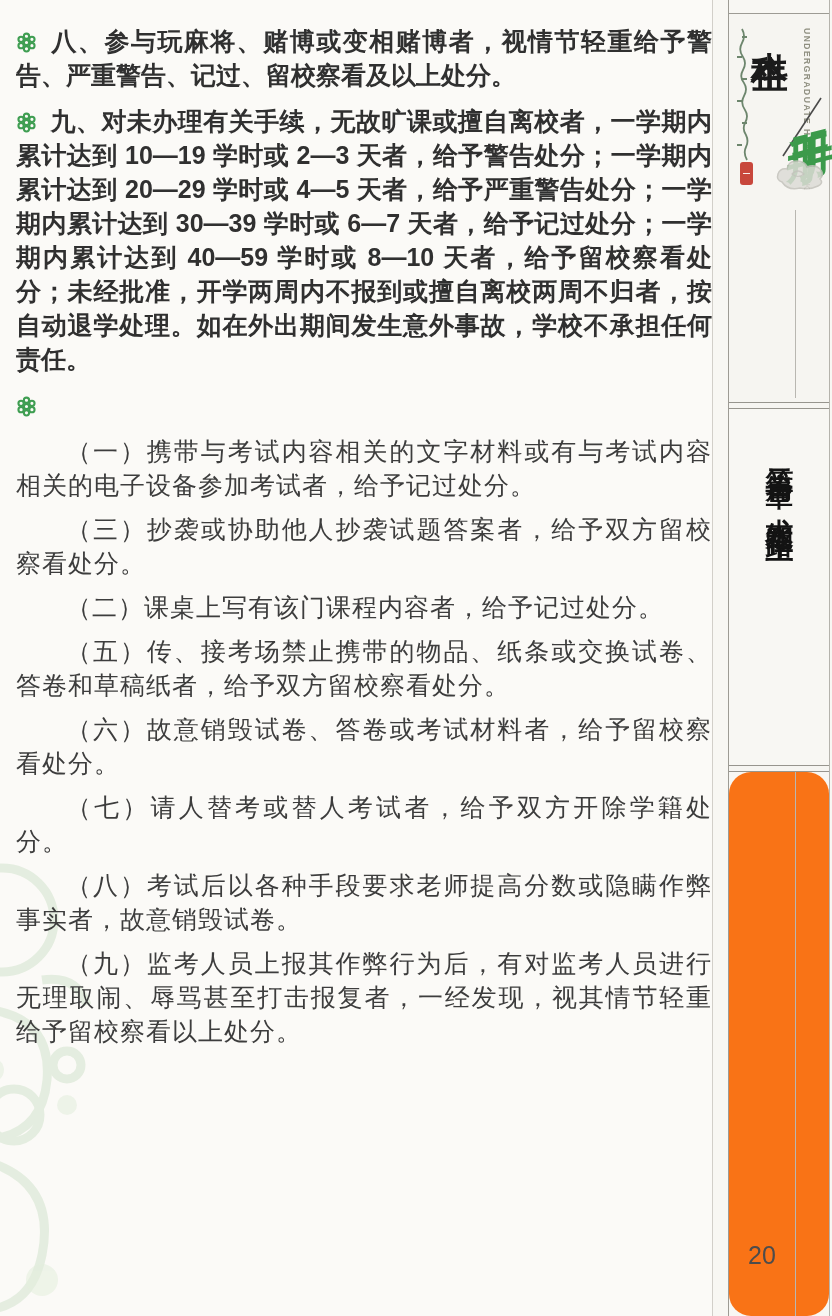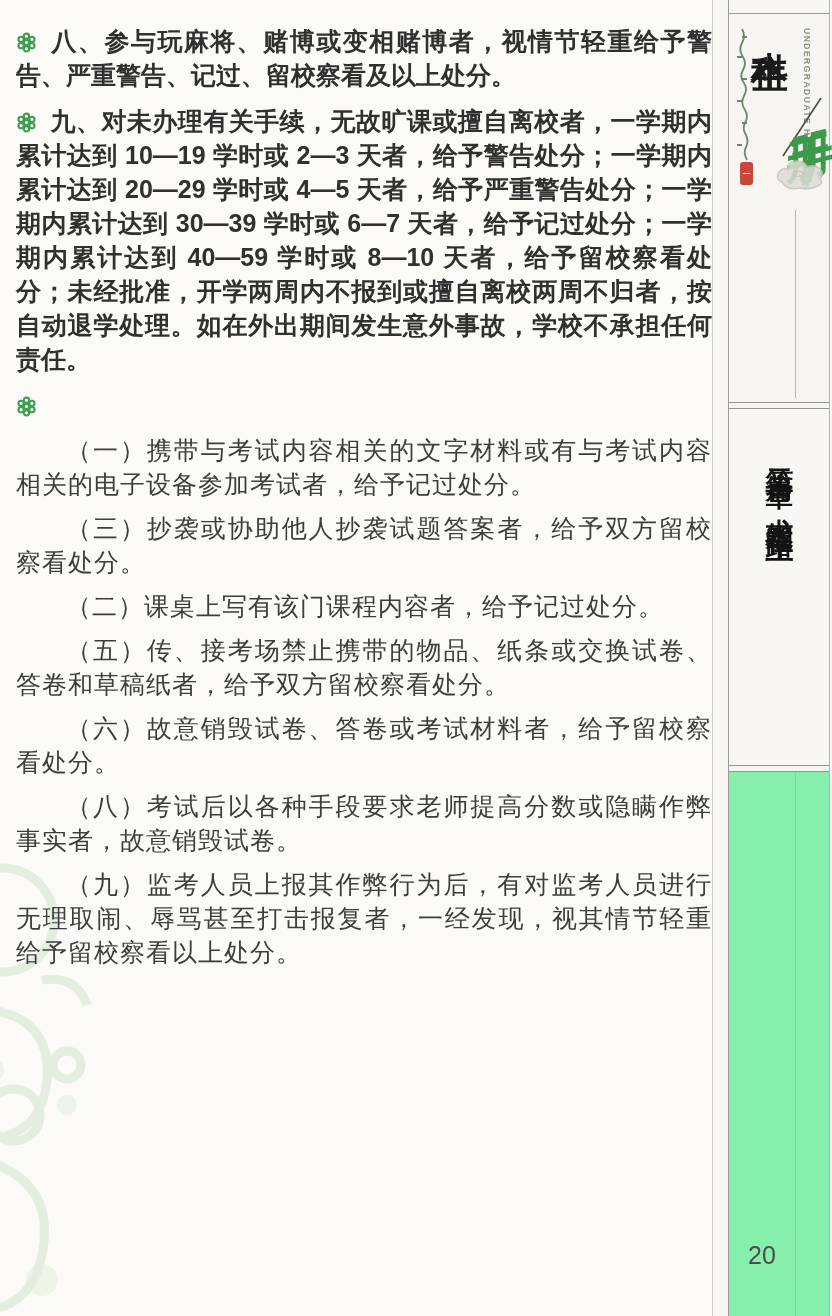--- a/index.html
+++ b/index.html
@@ -14,21 +14,21 @@
     padding:24px 0 0 16px;z-index:2;
   }
   p.rule{
     font-family:"Liberation Sans",sans-serif;
     font-weight:700;color:#303030;
     font-size:25px;line-height:34px;
     text-align:justify;
     margin:0 0 12px 0;
   }
   p.subrule{
-    font-family:Liberation Serif, serif;
+    font-family:Liberation Sans, sans-serif;
     font-weight:400;color:#3d3d3d;
     font-size:25px;line-height:34px;
     letter-spacing:1px;
     text-align:justify;text-indent:2em;
     margin:0 0 10px 0;
   }
   .knot{vertical-align:-3px;margin-right:13px;}
   
   .wm{position:absolute;z-index:1;pointer-events:none;}
   
@@ -79,21 +79,21 @@
   .cloud{position:absolute;right:3px;top:140px;}
   .vline1{position:absolute;left:66px;top:196px;bottom:4px;width:1px;background:#b9b7b1;}
   .sep{flex:0 0 auto;height:5px;border-top:1px solid #97958e;border-bottom:1px solid #97958e;background:#f6f5f1;}
   .sec2{position:relative;height:356px;background:#f8f7f3;flex:0 0 auto;}
   .chapter{
     position:absolute;left:50%;transform:translateX(-50%);top:36px;
     writing-mode:vertical-rl;text-orientation:upright;
     font-family:"Liberation Serif",serif;font-weight:700;
     font-size:28px;letter-spacing:4px;color:#131313;
   }
-  .sec3{position:relative;flex:1 1 auto;background:#86efac;}
+  .sec3{position:relative;flex:1 1 auto;background:#f97316;border-radius:22px;}
   .vline2{position:absolute;left:66px;top:0;bottom:0;width:1px;background:#b9b7b1;}
   .pagenum{
     position:absolute;left:0;width:66px;bottom:46px;text-align:center;
     font-family:"Liberation Sans",sans-serif;font-size:25px;color:#4c4c4c;
   }
 </style>
 </head>
 <body>
 
 <svg class="wm" width="210" height="460" style="left:-28px;top:860px;" viewBox="0 0 210 460">
@@ -144,20 +144,21 @@
           <circle cx="5.8" cy="15.6" r="3"></circle>
           <circle cx="5.8" cy="8.4" r="3"></circle>
           <circle cx="12" cy="12" r="3"></circle>
         </g>
       </svg></p>
     <p class="subrule"><span>（一）携带与考试内容相关的文字材料或有与考试内容相关的电子设备参加考试者，给予记过处分。</span></p>
     <p class="subrule"><span>（三）抄袭或协助他人抄袭试题答案者，给予双方留校察看处分。</span></p>
     <p class="subrule"><span>（二）课桌上写有该门课程内容者，给予记过处分。</span></p>
     <p class="subrule"><span>（五）传、接考场禁止携带的物品、纸条或交换试卷、答卷和草稿纸者，给予双方留校察看处分。</span></p>
     <p class="subrule"><span>（六）故意销毁试卷、答卷或考试材料者，给予留校察看处分。</span></p>
+    <p class="subrule"><span>（七）请人替考或替人考试者，给予双方开除学籍处分。</span></p>
     <p class="subrule"><span>（八）考试后以各种手段要求老师提高分数或隐瞒作弊事实者，故意销毁试卷。</span></p>
     <p class="subrule"><span>（九）监考人员上报其作弊行为后，有对监考人员进行无理取闹、辱骂甚至打击报复者，一经发现，视其情节轻重给予留校察看以上处分。</span></p>
   </div>
 
 <div class="sidebar">
   <div class="col">
 
     <div class="sec1">
       <svg class="mongol" width="16" height="135" viewBox="0 0 16 135">
         <g fill="none" stroke="#5f7a5f" stroke-width="1.8" opacity="0.9">

